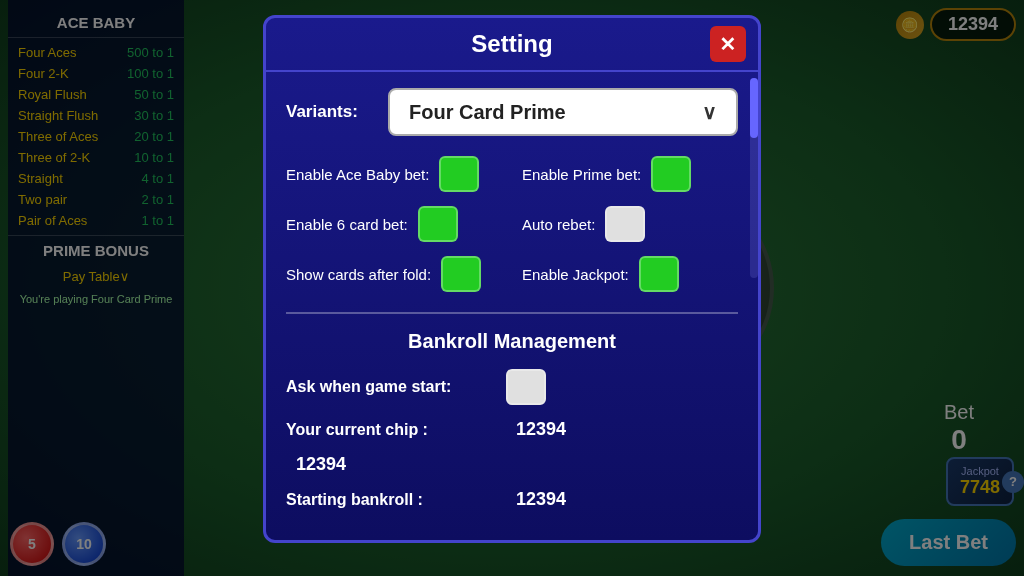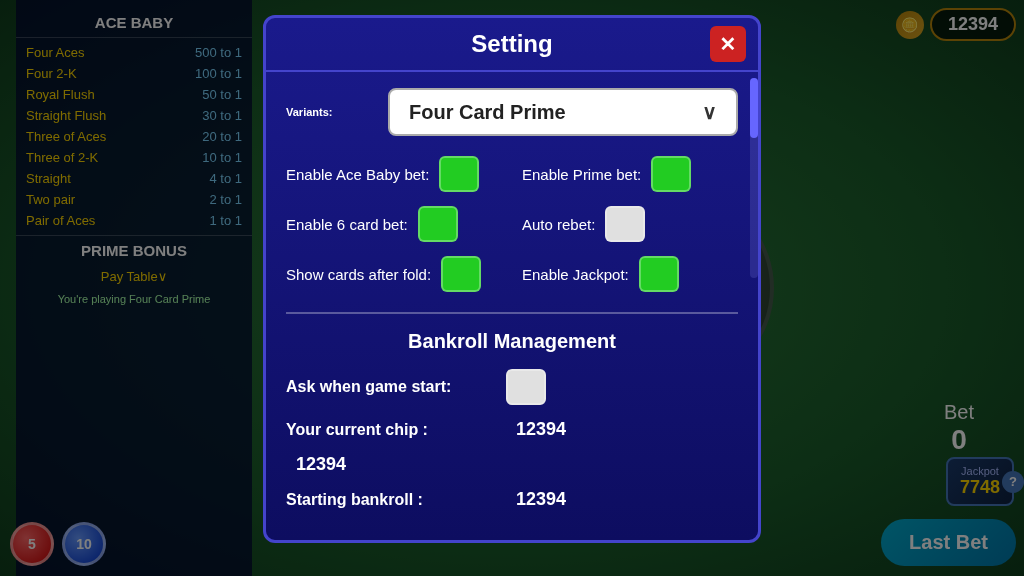--- a/index.html
+++ b/index.html
@@ -15,23 +15,23 @@
     
     .game-bg {
       position: absolute;
       inset: 0;
       background: radial-gradient(ellipse at center, #2d7a3a 0%, #1a5c2a 60%, #0f3d1c 100%);
     }
 
     
     .left-panel {
       position: absolute;
-      left: 16px;
+      left: 8px;
       top: 0;
-      width: 236px;
+      width: 176px;
       height: 576px;
       background: rgba(0,0,50,0.7);
       padding: 8px 0;
     }
 
     .ace-baby-title {
       text-align: center;
       color: white;
       font-weight: bold;
       font-size: 15px;
@@ -40,21 +40,21 @@
       margin-bottom: 4px;
     }
 
     .pay-row {
       display: flex;
       justify-content: space-between;
       padding: 3px 10px;
       font-size: 13px;
     }
     .pay-row .hand { color: #ffd700; }
-    .pay-row .odds { color: #7dd3fc; text-align: right; }
+    .pay-row .odds { color: #22c55e; text-align: right; }
 
     .prime-bonus-title {
       text-align: center;
       color: white;
       font-weight: bold;
       font-size: 15px;
       padding: 6px 0;
       border-top: 1px solid rgba(255,255,255,0.2);
       margin-top: 4px;
     }
@@ -261,21 +261,21 @@
     }
 
     
     .variants-row {
       display: flex;
       align-items: center;
       margin-bottom: 20px;
     }
     .variants-label {
       color: white;
-      font-size: 11px;
+      font-size: 17px;
       font-weight: bold;
       margin-right: 12px;
       min-width: 90px;
     }
     .variants-select {
       flex: 1;
       background: white;
       border: 2px solid #aaa;
       border-radius: 8px;
       padding: 10px 19px;

